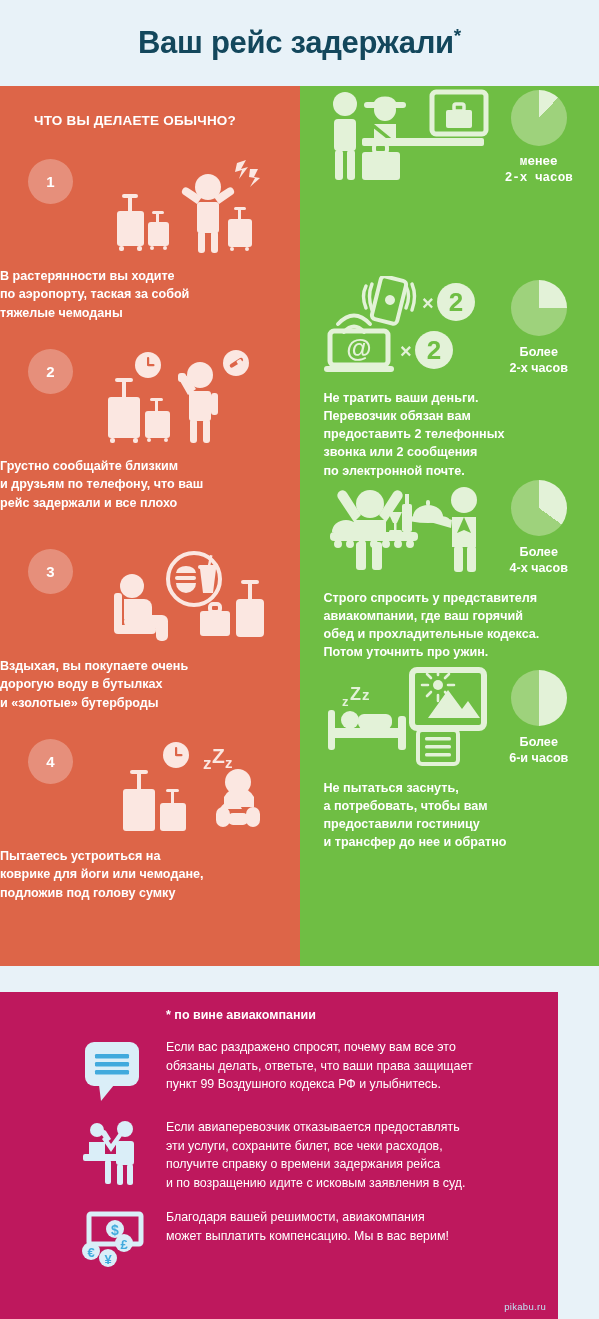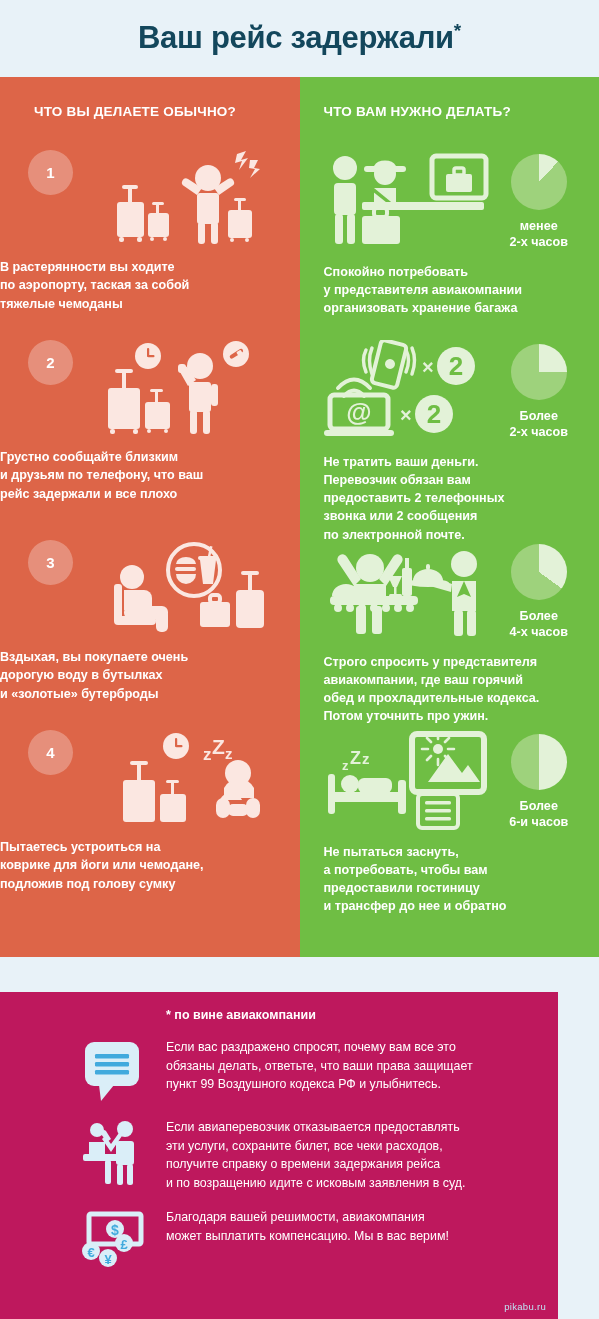--- a/index.html
+++ b/index.html
@@ -6,21 +6,21 @@
   html, body {
     width: 599px; height: 1319px;
     font-family: "Liberation Sans", sans-serif;
     background: #e8f2f8;
     overflow: hidden;
   }
   #page { position: relative; width: 599px; height: 1319px; background: #e8f2f8; }
 
   
   .title-wrap {
-    height: 77px; display: flex; align-items: center; justify-content: center;
+    height: 86px; display: flex; align-items: center; justify-content: center;
   }
   .title {
     font-size: 31px; font-weight: bold; color: #13475c; letter-spacing: -0.3px;
   }
   .title .ast { font-size: 19px; vertical-align: super; }
 
   
   .columns { display: flex; width: 599px; height: 880px; }
   .col { width: 299.5px; position: relative; }
   .col.red   { background: #dd6548; }
@@ -279,23 +279,22 @@
         </div>
         <div class="red-text">
           <div>Пытаетесь устроиться на</div>
           <div>коврике для йоги или чемодане,</div>
           <div>подложив под голову сумку</div>
         </div>
       </div>
     </div>
 
     <div class="col green">
-      <div class="col-header">ЧТО ВАМ НУЖНО ДЕЛАТЬ?</div>
-
-      <div class="green-row" style="height:190px;">
+
+      <div class="green-row" style="height:190px;font-family:Liberation Mono, monospace;">
         <div class="green-top">
           <div class="green-art">
             <svg class="art" width="175" height="100" viewBox="0 0 175 100">
               <g class="fillgreen">
 
                 <circle cx="21" cy="18" r="12"></circle>
                 <rect x="10" y="33" width="22" height="32" rx="4"></rect>
                 <rect x="11" y="64" width="8" height="30" rx="3"></rect>
                 <rect x="23" y="64" width="8" height="30" rx="3"></rect>
 
@@ -316,25 +315,20 @@
               </g>
             </svg>
           </div>
           <div class="pie-wrap">
             <div class="pie" style="background: conic-gradient(#e3f2d8 0deg 43deg, #9ed27c 43deg 360deg);"></div>
             <div class="pie-label">
               <div>менее</div>
               <div>2-х часов</div>
             </div>
           </div>
-        </div>
-        <div class="green-text">
-          <div>Спокойно потребовать</div>
-          <div>у представителя авиакомпании</div>
-          <div>организовать хранение багажа</div>
         </div>
       </div>
 
       <div class="green-row" style="height:200px;">
         <div class="green-top">
           <div class="green-art">
             <svg class="art" width="175" height="100" viewBox="0 0 175 100">
               <g class="fillgreen">
 
                 <rect x="52" y="2" width="26" height="44" rx="4" transform="rotate(14 65 24)" fill="none" stroke="#e3f2d8" stroke-width="4"></rect>

